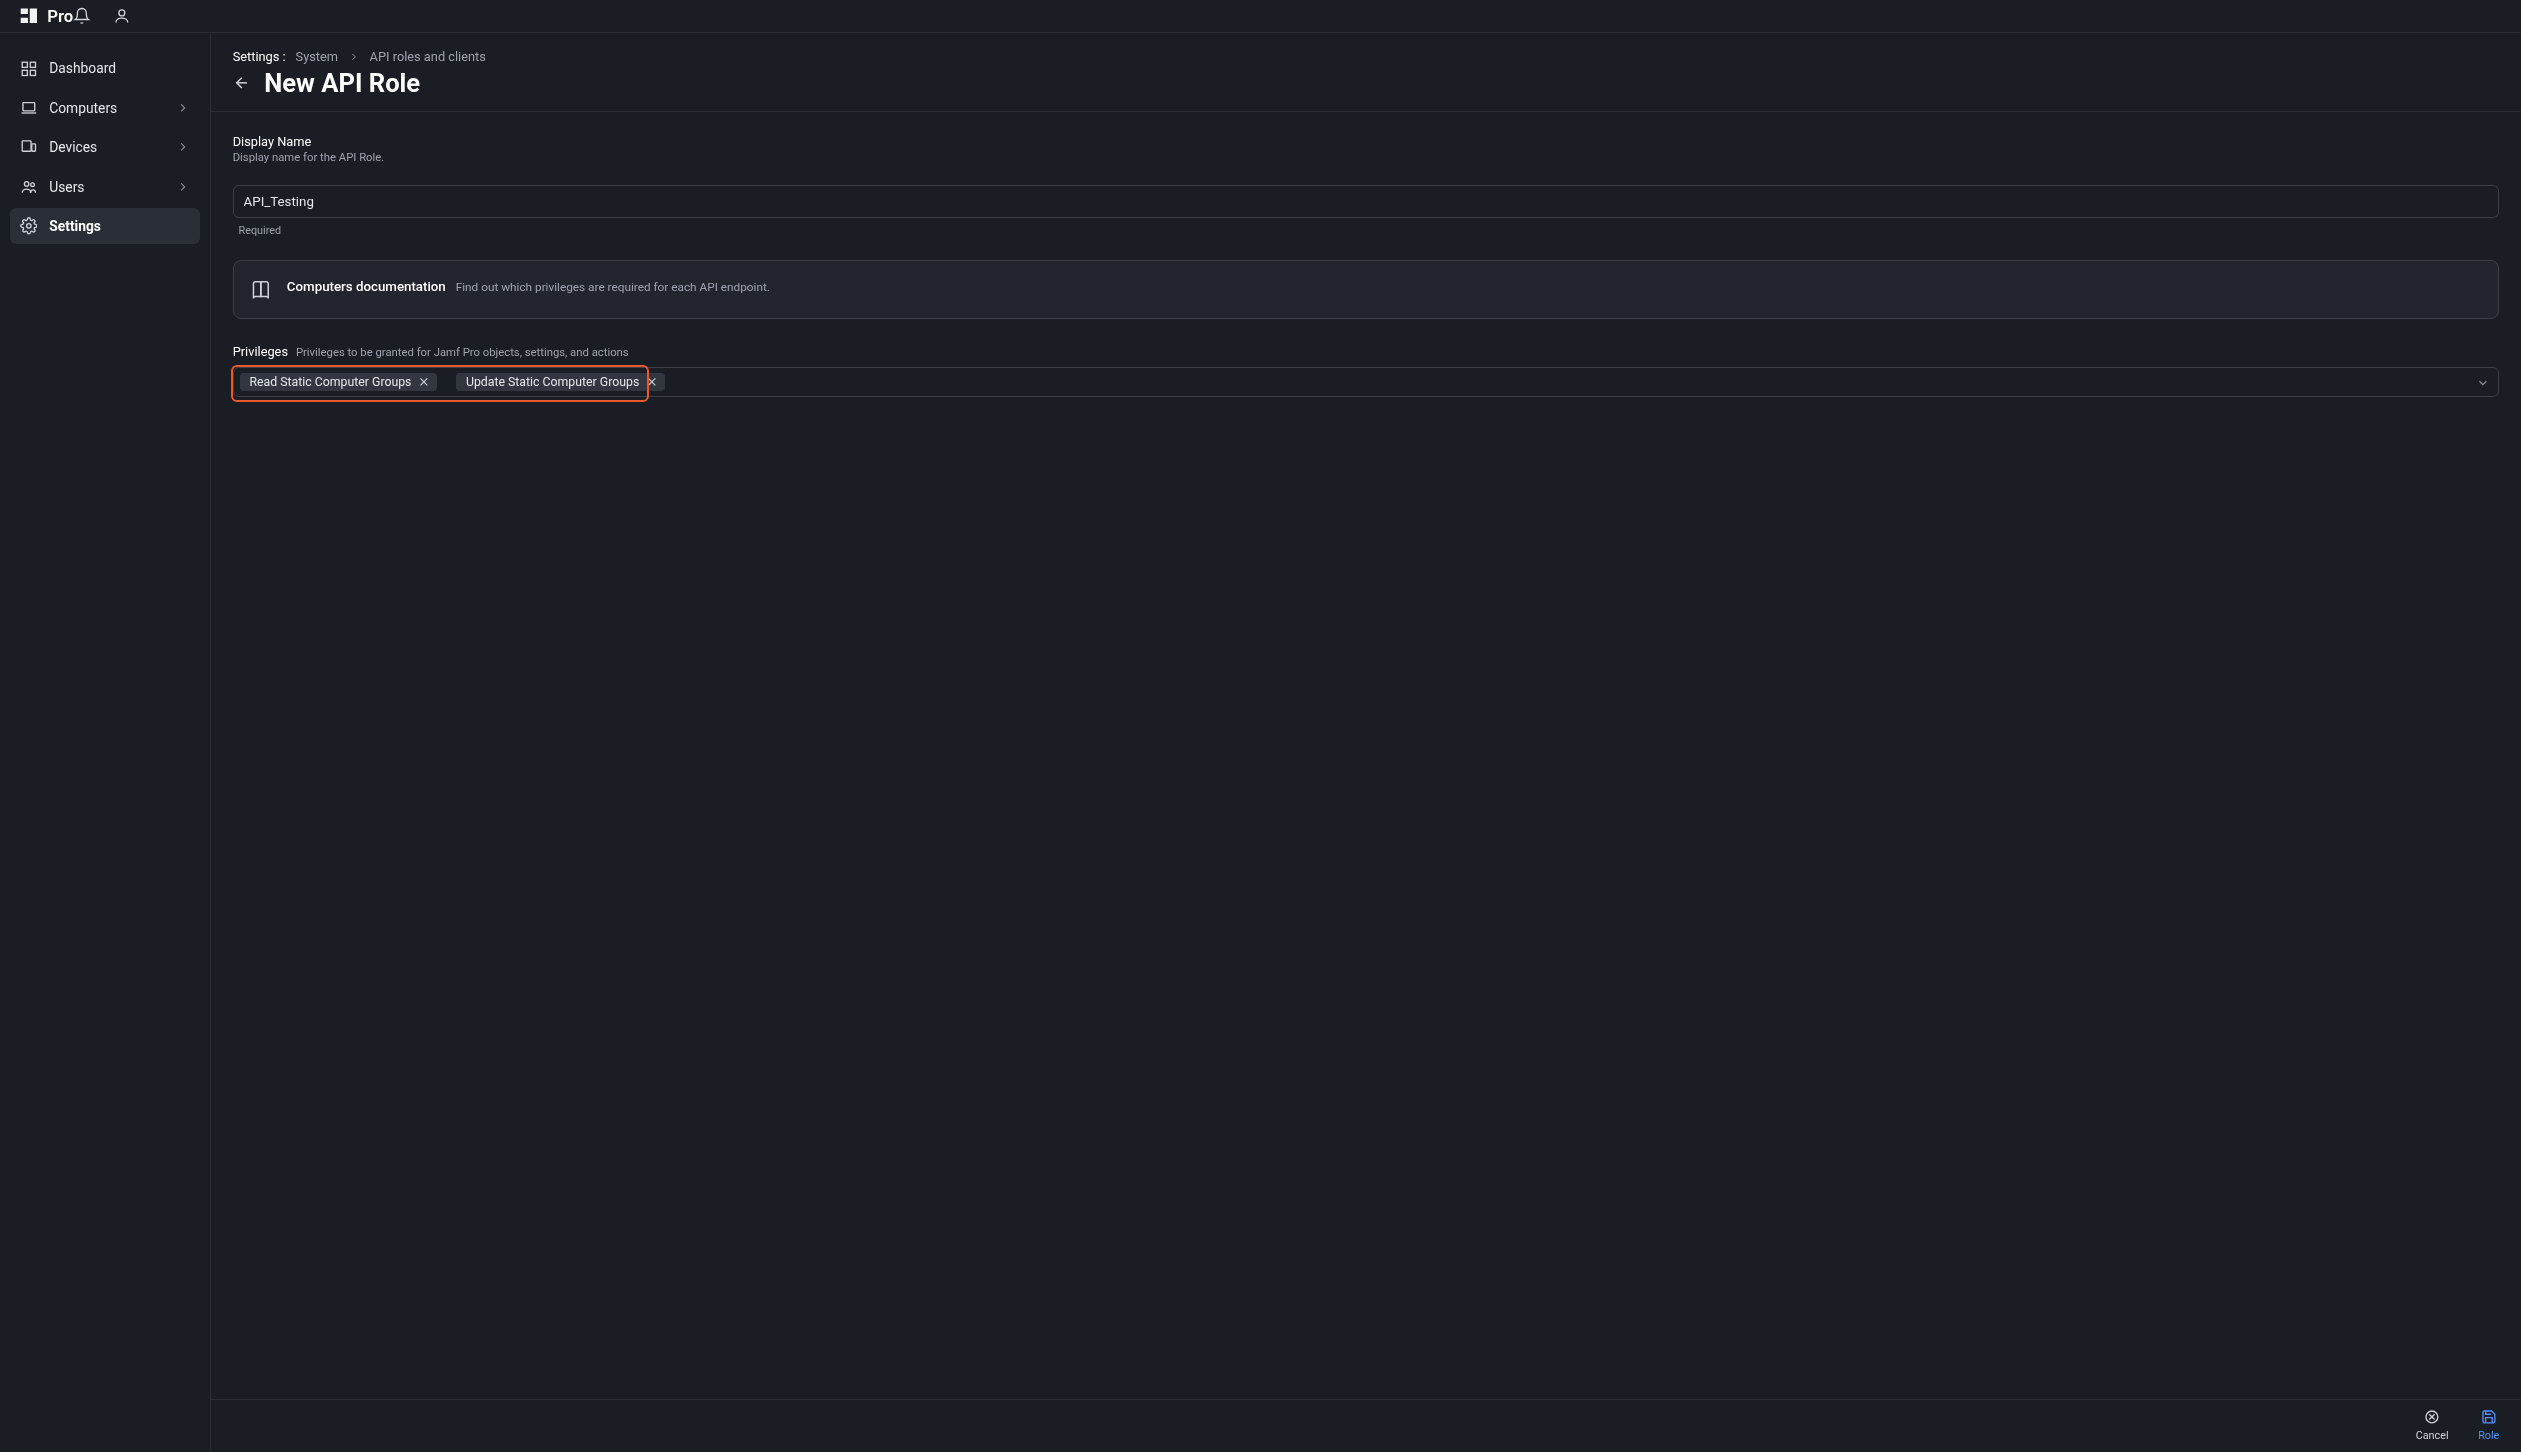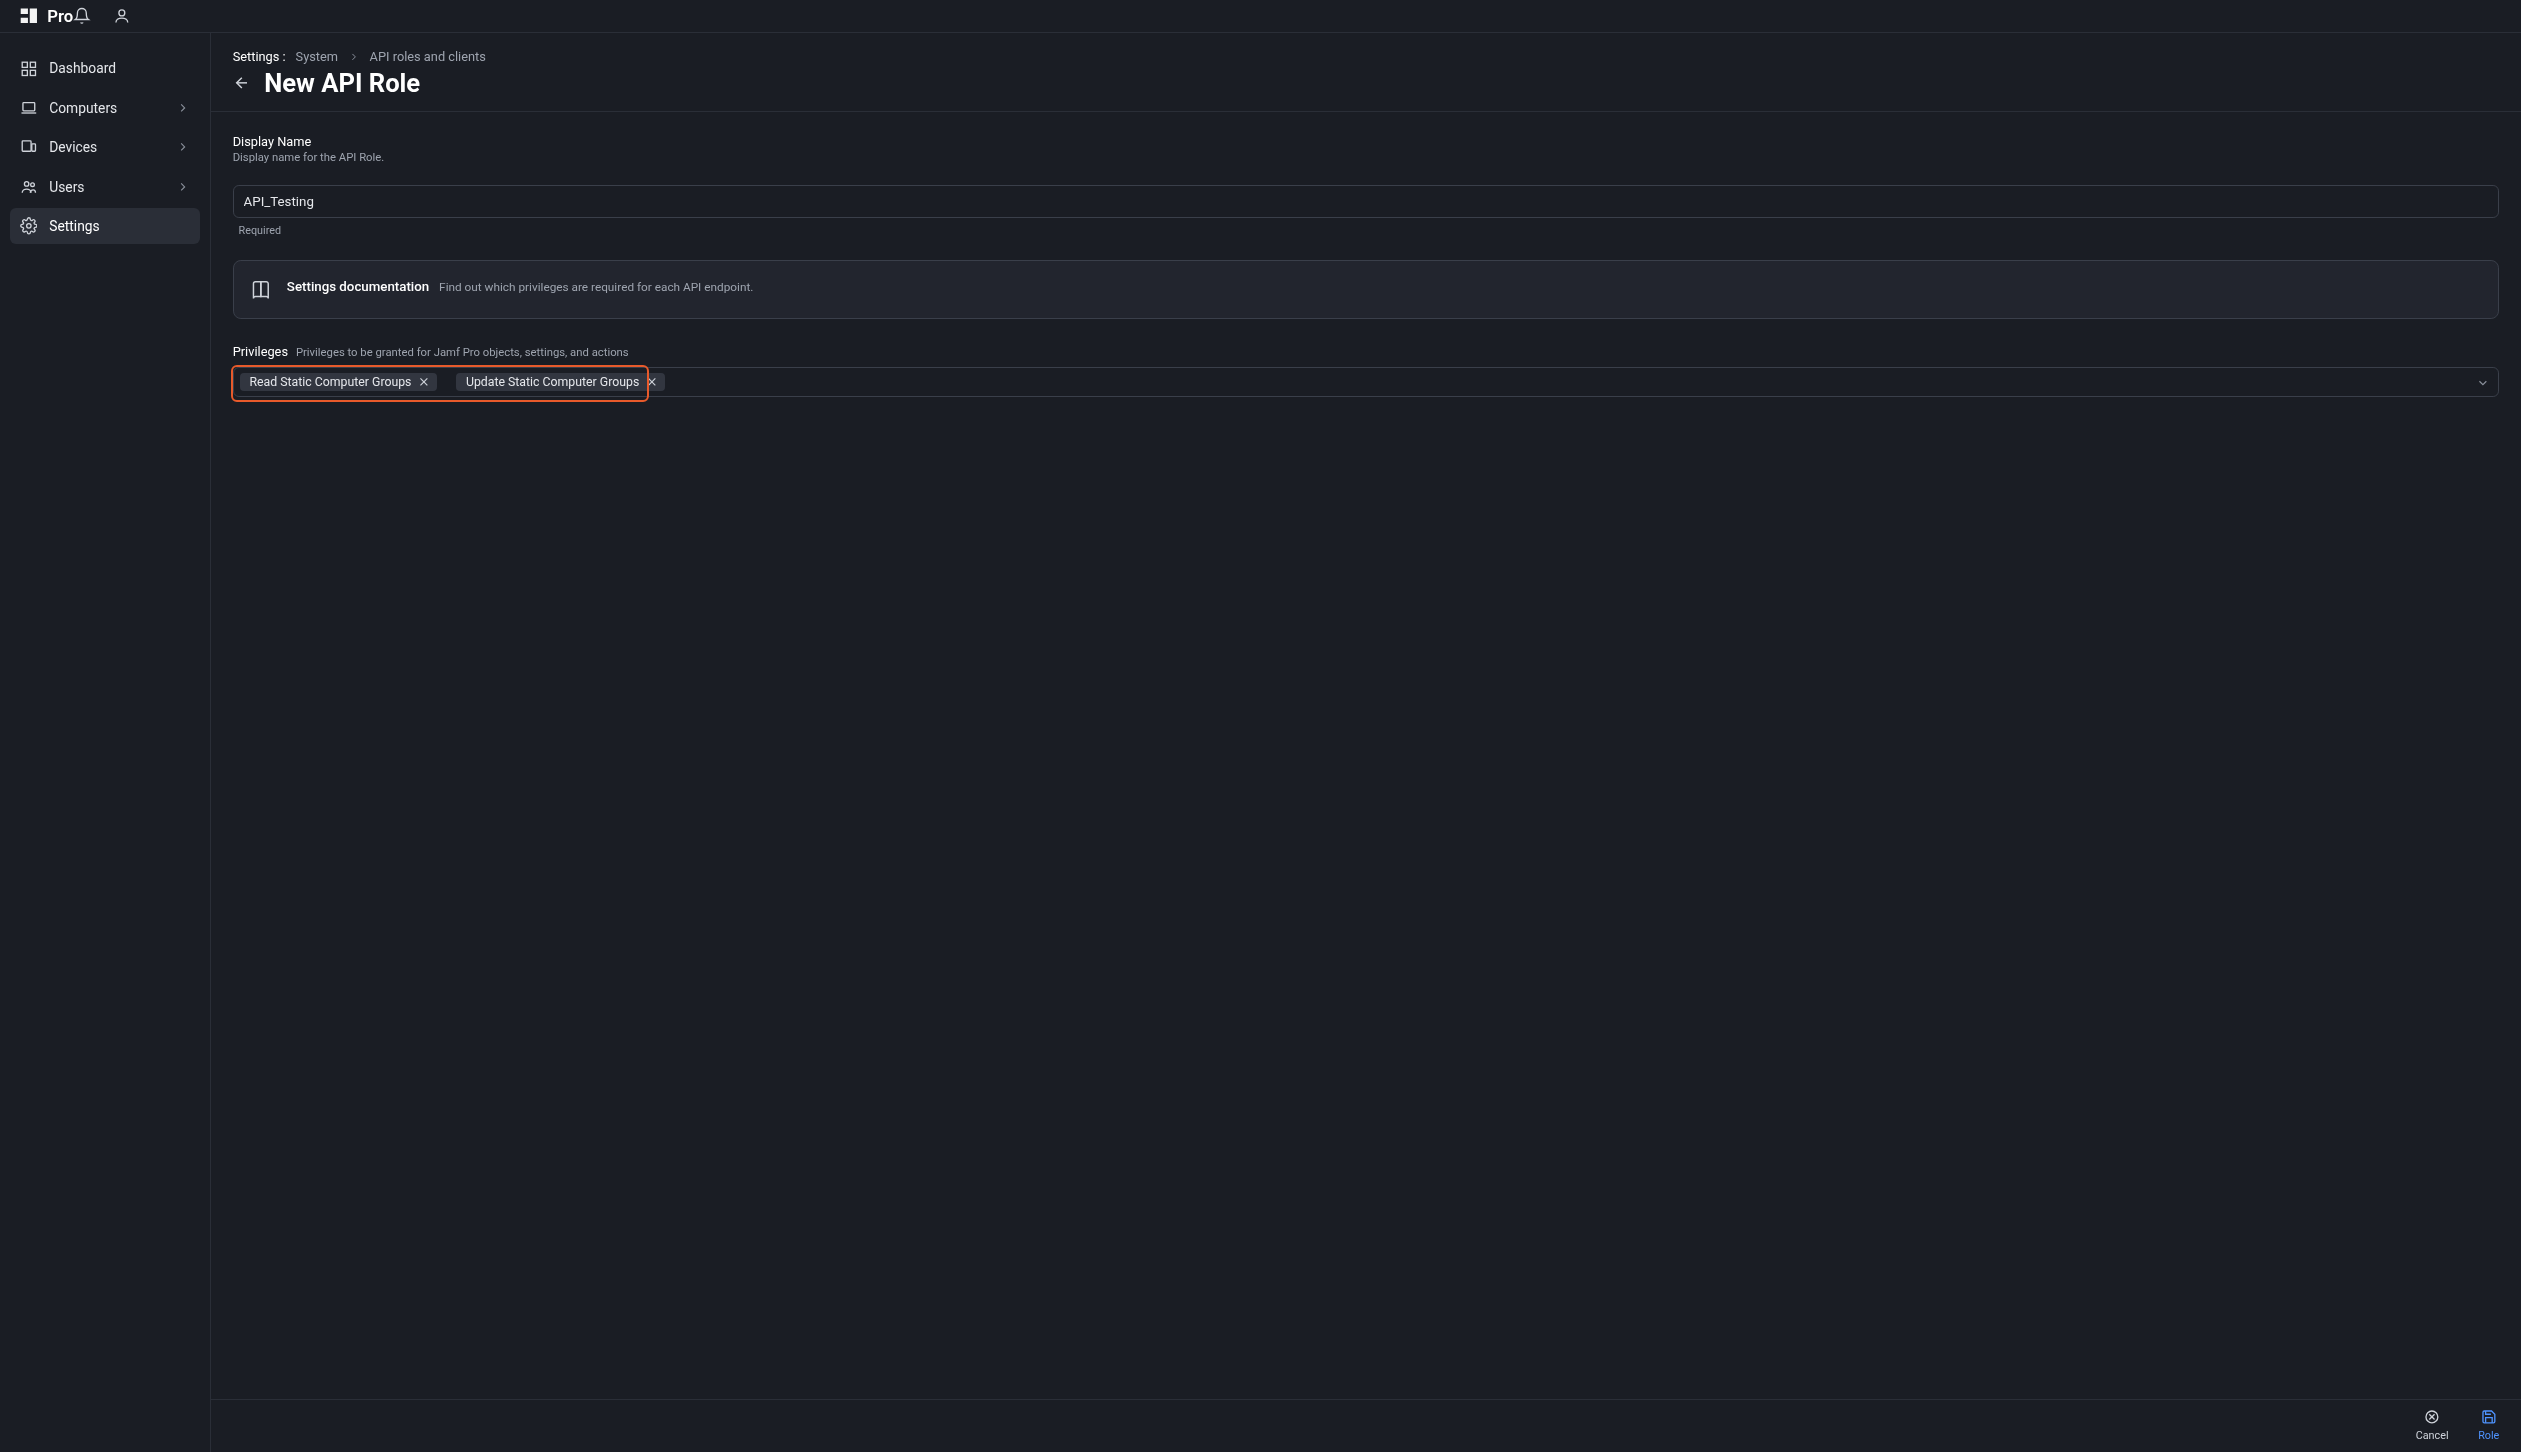--- a/index.html
+++ b/index.html
@@ -79,21 +79,21 @@
       align-items: center;
       gap: 11.8px;
       padding: 8.9px 9.9px;
       border-radius: 5.9px;
       cursor: pointer;
       font-size: 13.8px;
       color: #e5e7eb;
     }
     .nav-item.active {
       background: #2a2e37;
-      font-weight: 400;
+      font-weight: 700;
       color: #fff;
     }
     .nav-icon {
       width: 17.7px;
       height: 17.7px;
       flex-shrink: 0;
       display: flex;
       align-items: center;
       justify-content: center;
       color: #cfd3da;
@@ -463,21 +463,21 @@
         
         <div class="doc-card">
           <span class="doc-icon">
             <svg viewBox="0 0 24 24" fill="none" stroke="currentColor" stroke-width="1.8">
                 <path d="M3 4.5A2.5 2.5 0 0 1 5.5 2H12v18H5.5A2.5 2.5 0 0 0 3 22.5z"></path>
                 <path d="M12 2h6.5A2.5 2.5 0 0 1 21 4.5V22.5A2.5 2.5 0 0 0 18.5 20H12z"></path>
               </svg>
           </span>
           <div class="doc-body">
             <div class="doc-title-row">
-              <span class="doc-title">Settings documentation</span>
+              <span class="doc-title">Computers documentation</span>
               <span class="doc-subtitle">Find out which privileges are required for each API endpoint.</span>
             </div>
           </div>
         </div>
 
         
         <div class="priv-section">
           <div class="priv-header">
             <span class="priv-label">Privileges</span>
             <span class="priv-hint">Privileges to be granted for Jamf Pro objects, settings, and actions</span>

